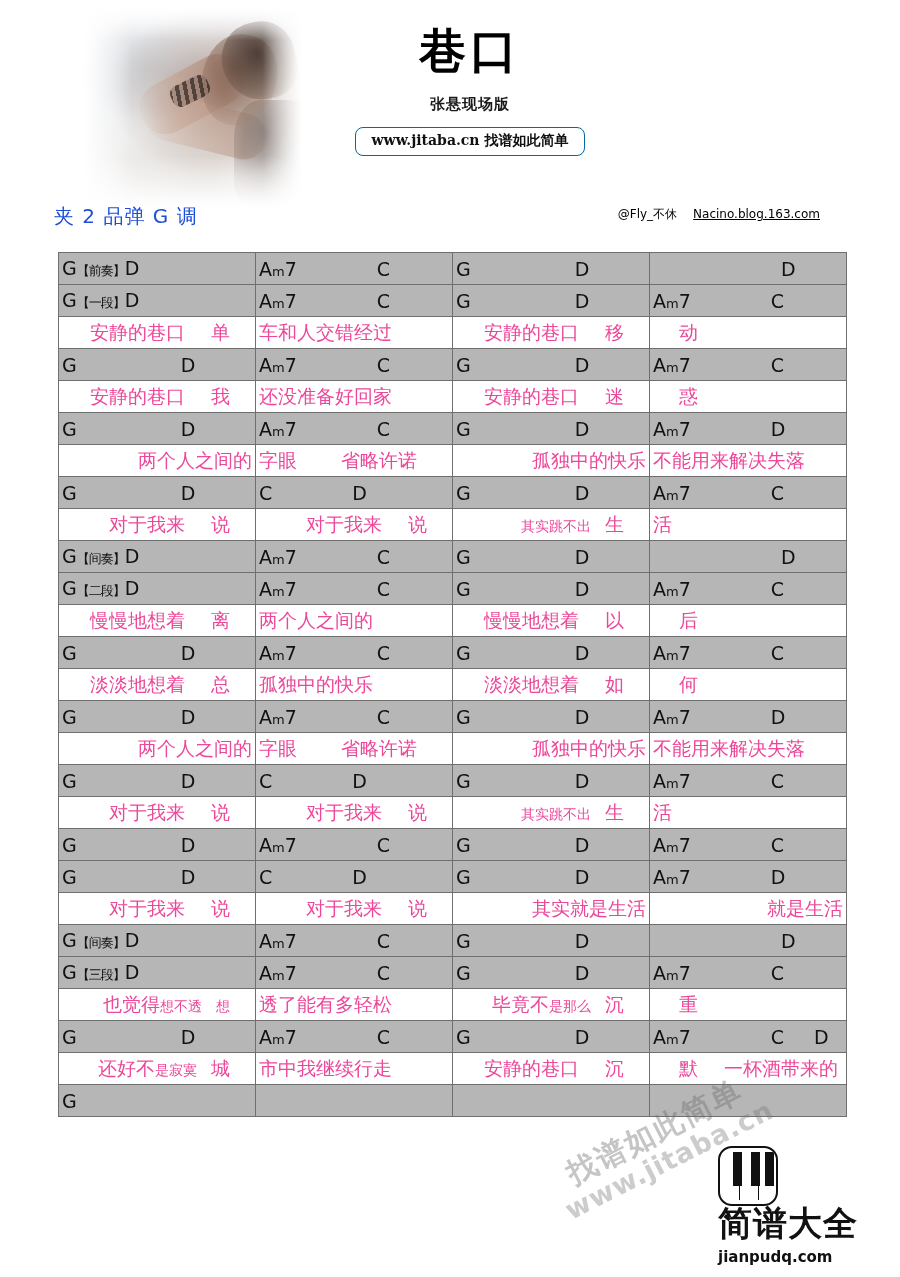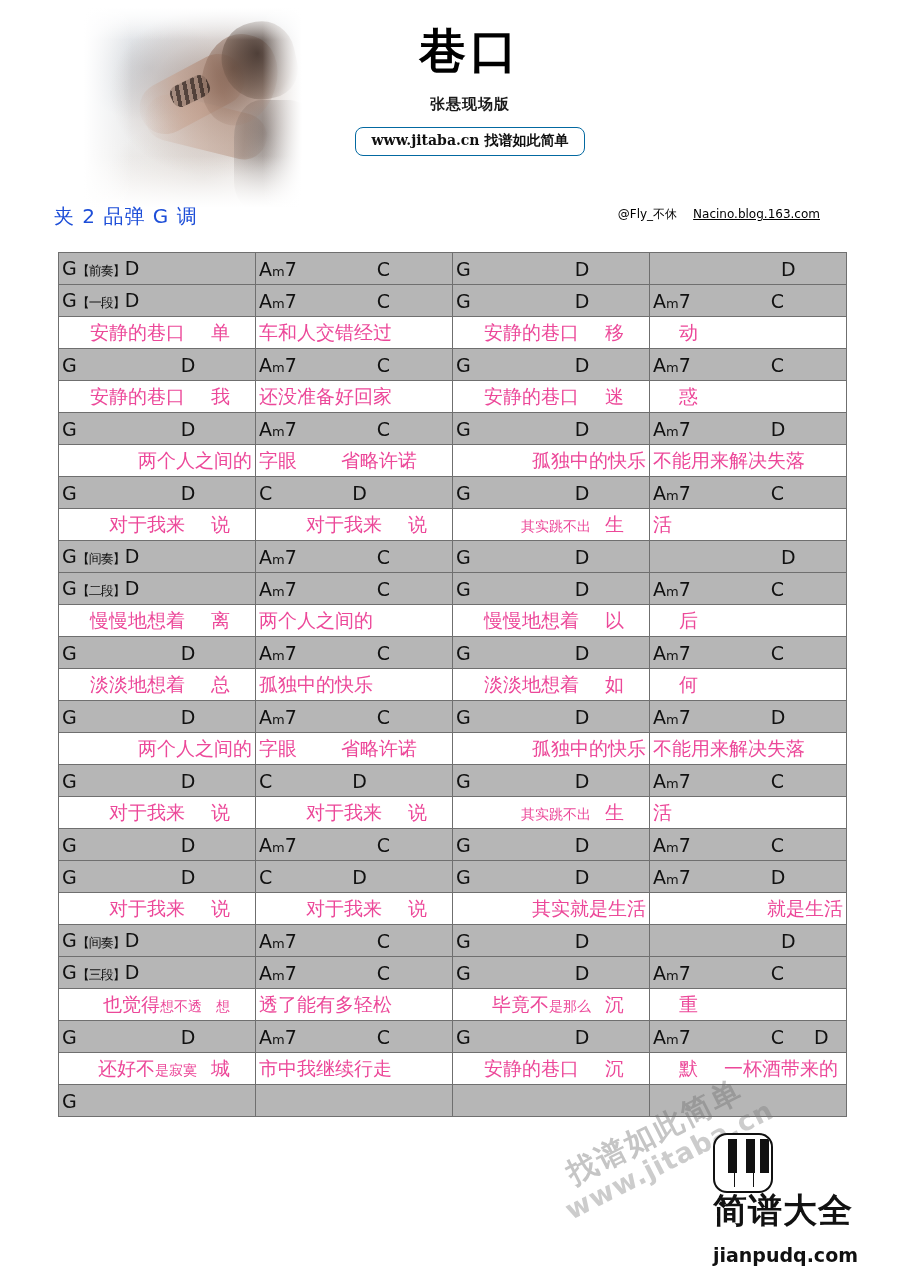--- a/index.html
+++ b/index.html
@@ -182,22 +182,22 @@
   }
   .piano .bk {
     position: absolute; top: 4px; width: 9px; height: 34px; background: #111;
   }
   .brand-text { line-height: 1; }
   .brand-cn {
     font-size: 34px; font-weight: 700; color: #111; letter-spacing: 1px;
     display: block;
   }
   .brand-en {
-    font-size: 19px; font-weight: 700; color: #111; letter-spacing: 0px;
-    display: block; margin-top: 19px;
+    font-size: 15px; font-weight: 700; color: #111; letter-spacing: 0px;
+    display: block; margin-top: 10px;
     font-family: "DejaVu Sans", "Liberation Sans", sans-serif;
   }
 </style>
 </head>
 <body>
 
 <div class="page">
 
   <div class="header">
 

